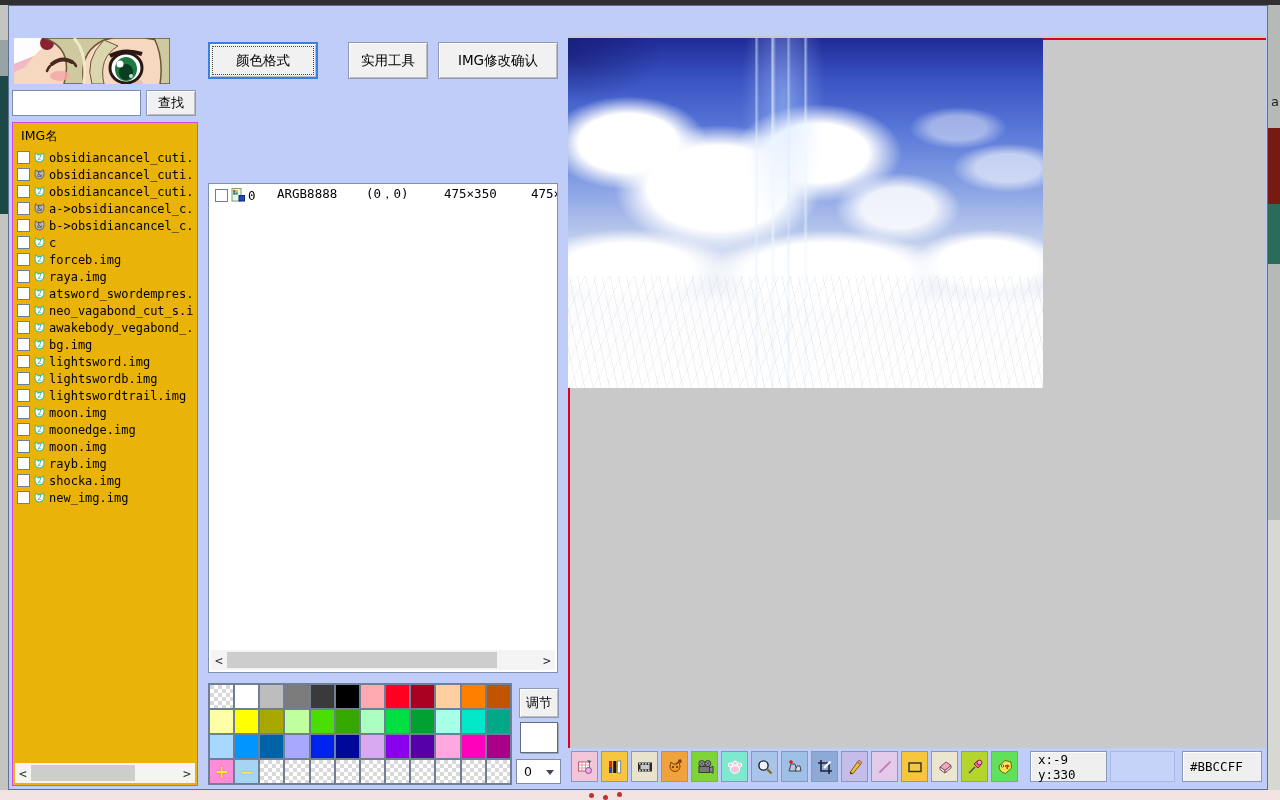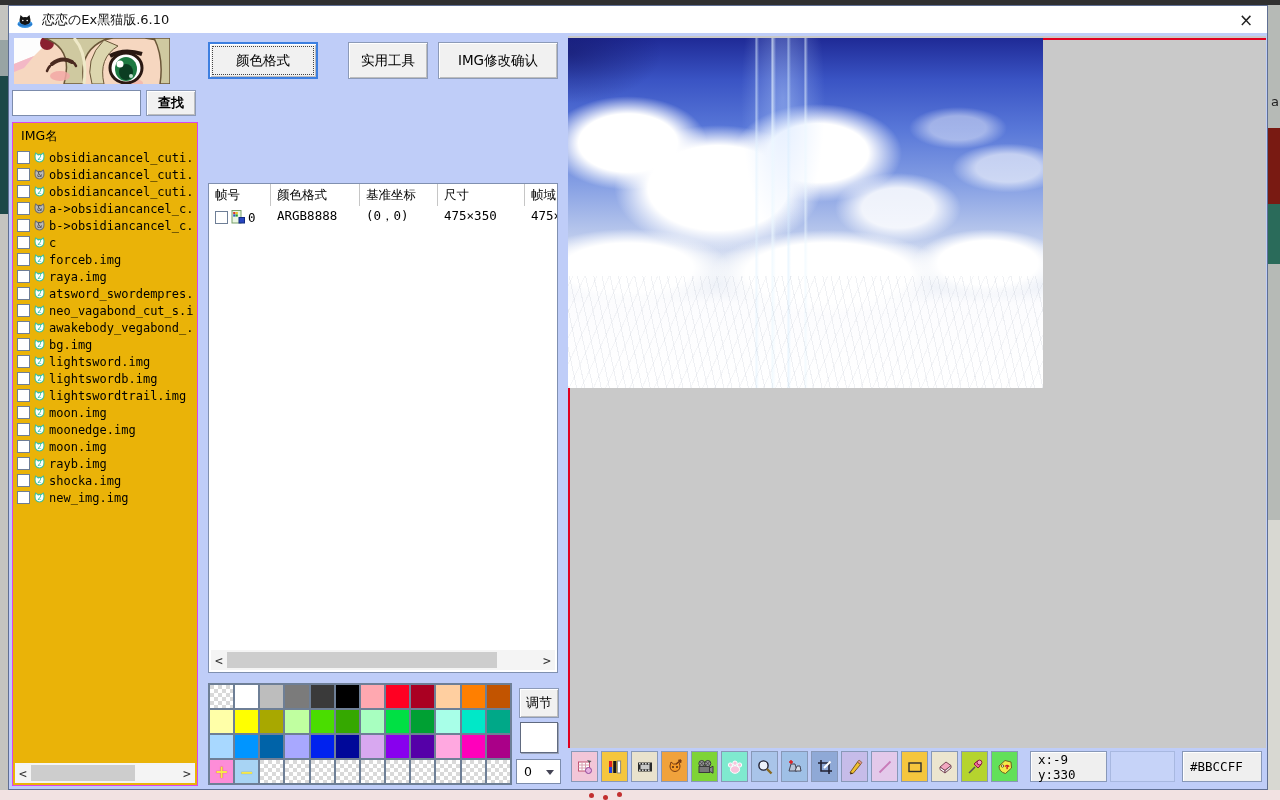--- a/index.html
+++ b/index.html
@@ -32,21 +32,21 @@
     display:flex; align-items:center; justify-content:center;
     font-size:17px; color:#222; cursor:default; }
 
   
   #avatar { position:absolute; left:14px; top:38px; width:156px; height:46px; }
   #search-input { position:absolute; left:12px; top:90px; width:129px; height:26px;
     border:1px solid #7c8cac; background:#fff; font-size:13px; padding:0 4px; }
   #find-btn { position:absolute; left:146px; top:90px; width:50px; height:26px;
     background:#f1f1f1; border:1px solid #8c9ab8; font-size:13px;
     display:flex; align-items:center; justify-content:center;
-    box-shadow:inset 1px 1px 0 #fff, inset -1px -1px 0 #bdbdbd;font-weight:bold; }
+    box-shadow:inset 1px 1px 0 #fff, inset -1px -1px 0 #bdbdbd; }
   #list-box { position:absolute; left:12px; top:122px; width:186px; height:664px;
     background:#eab308; border:1px solid #d946ef; overflow:hidden; }
   #list-header { padding:5px 0 3px 8px; font-size:12.5px; color:#000; }
   #img-list-items { position:absolute; left:2px; top:26px; right:2px; }
   .list-item { height:17px; display:flex; align-items:center; gap:3px; padding-left:2px;
     font-family:"DejaVu Sans Mono", monospace; font-size:12px; white-space:nowrap; overflow:hidden; }
   .cbx { width:13px; height:13px; flex:0 0 13px; background:#fff; border:1px solid #6e7e96; }
   .cat-ic { width:13px; height:13px; flex:0 0 13px; display:flex; }
   .hscroll { position:absolute; height:20px; background:#f4f4f4; display:flex; align-items:center; }
   .hs-arrow { width:16px; height:20px; display:flex; align-items:center; justify-content:center;
@@ -164,31 +164,20 @@
   <div class="desk" id="desk-right-a"></div>
   <div class="desk" id="desk-right-b"></div>
   <div class="desk" id="desk-right-c"></div>
   <div class="desk" id="desk-bottom"></div>
   <span id="desk-stray">a</span>
   <div class="dot" style="left:589px;top:793px"></div>
   <div class="dot" style="left:603px;top:795px"></div>
   <div class="dot" style="left:617px;top:792px"></div>
 
   <div id="window-bg"></div>
-  <div id="titlebar">
-    <svg id="app-icon" viewBox="0 0 18 18">
-      <ellipse cx="9" cy="13" rx="7.5" ry="4" fill="#3e9ae8"></ellipse>
-      <path d="M3.5,9 L4.5,4 L7,6.2 Q9,5.6 11,6.2 L13.5,4 L14.5,9 Q14.5,13.5 9,14 Q3.5,13.5 3.5,9 Z" fill="#141414"></path>
-      <circle cx="6.8" cy="9.5" r=".8" fill="#fff"></circle>
-        <circle cx="11.2" cy="9.5" r=".8" fill="#fff"></circle>
-      <path d="M2,13 q7,3.5 14,0" stroke="#2878c8" stroke-width="1.5" fill="none"></path>
-    </svg>
-    <span id="title-text">恋恋のEx黑猫版.6.10</span>
-    <span id="close-btn">×</span>
-  </div>
 
   <svg id="avatar" viewBox="0 0 156 46" preserveAspectRatio="none">
     <rect width="156" height="46" fill="#f6d7c0"></rect>
     <path d="M0,0 L38,0 L20,18 L0,26 Z" fill="#fdfdfd"></path>
     <path d="M0,26 L20,18 L10,30 L0,34 Z" fill="#f3b8c6"></path>
     <circle cx="33" cy="5" r="7" fill="#8a2030"></circle>
     <path d="M30,0 Q60,10 50,46 L70,46 Q64,14 90,2 Q120,-6 156,6 L156,0 Z" fill="#cfc9a0" stroke="#6a5638" stroke-width="1.5"></path>
     <path d="M90,2 Q70,22 78,46 L90,46 Q84,20 104,8 Z" fill="#dcd6ae" stroke="#6a5638" stroke-width="1"></path>
     <path d="M140,0 Q150,20 146,46 L156,46 L156,0 Z" fill="#cfc9a0" stroke="#6a5638" stroke-width="1.5"></path>
     <ellipse cx="46" cy="38" rx="10" ry="5" fill="#f2a8a4" opacity=".85"></ellipse>
@@ -430,27 +419,20 @@
       <span class="hs-arrow">&gt;</span>
     </div>
   </div>
 
   <div class="menu-btn" id="btn-system">颜色格式</div>
   <div class="menu-btn" id="btn-tools">实用工具</div>
   <div class="menu-btn" id="btn-confirm">IMG修改确认</div>
 
 
   <div id="frame-table">
-    <div class="tbl-grid" id="tbl-header">
-      <div>帧号</div>
-      <div>颜色格式</div>
-      <div>基准坐标</div>
-      <div>尺寸</div>
-      <div>帧域</div>
-    </div>
     <div class="tbl-grid" id="tbl-row">
       <div id="tbl-cell-num">
         <span class="cbx"></span>
         <svg width="14" height="14" viewBox="0 0 14 14">
           <rect x="1" y="0.5" width="9" height="12.5" fill="#eaf6e2" stroke="#79a06a"></rect>
           <rect x="2.2" y="2" width="2.2" height="2.2" fill="#d8322a"></rect>
           <rect x="4.6" y="2" width="2.2" height="2.2" fill="#e8c020"></rect>
           <rect x="2.2" y="4.4" width="2.2" height="2.2" fill="#2a52c8"></rect>
           <rect x="4.6" y="4.4" width="2.2" height="2.2" fill="#2aa02a"></rect>
           <rect x="8" y="7.5" width="5.5" height="5.5" fill="#2846c0" stroke="#102a80"></rect>

